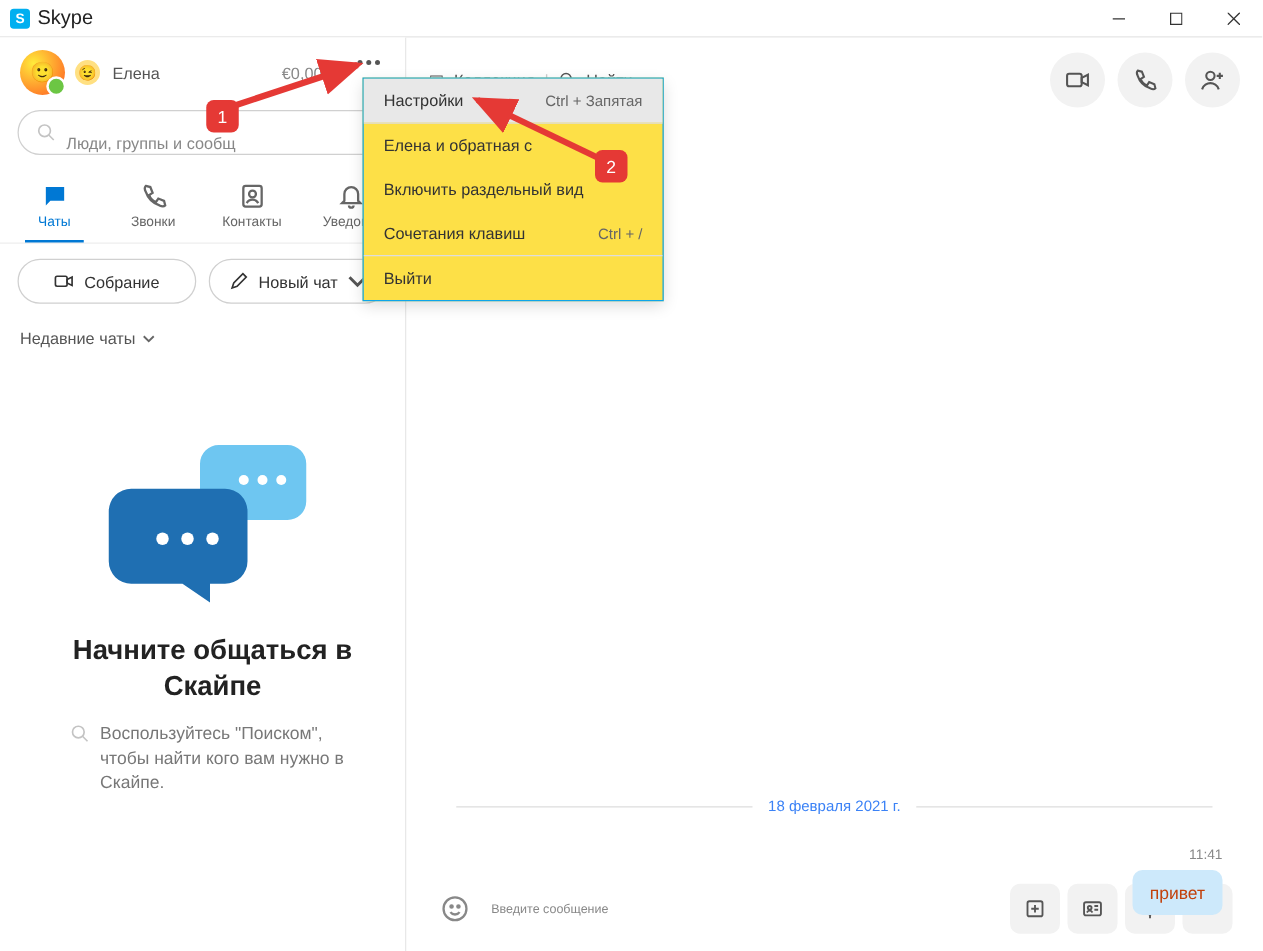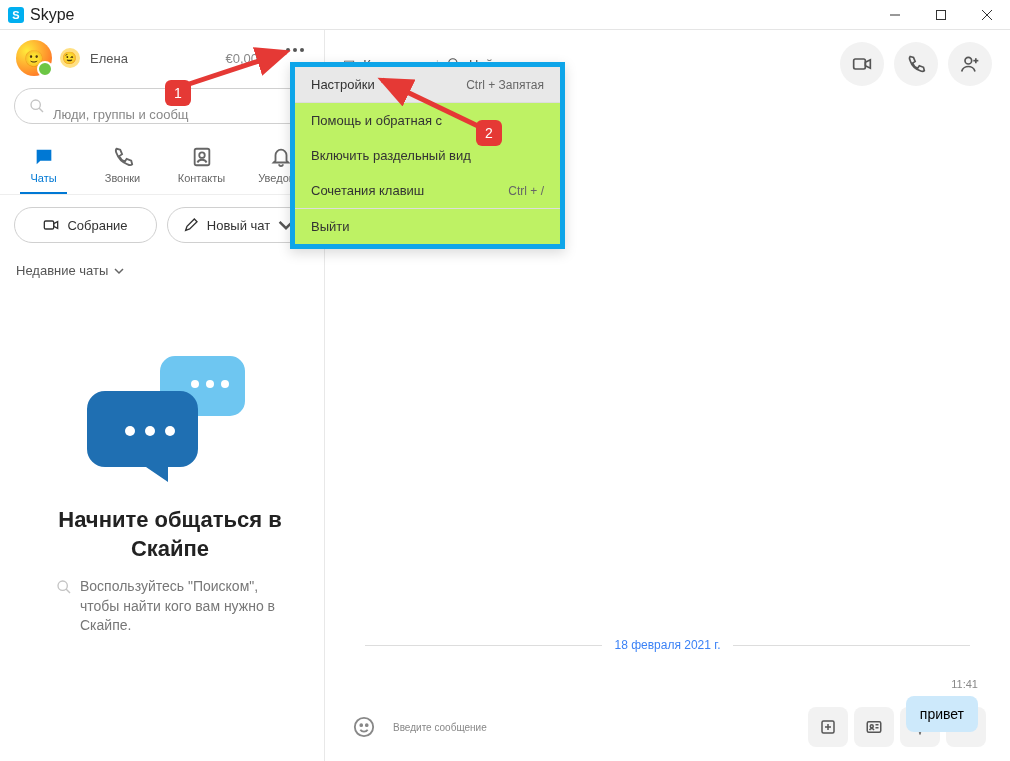--- a/index.html
+++ b/index.html
@@ -59,32 +59,32 @@
   .chat-header .links { font-size:13px; color:#555; display:flex; align-items:center; gap:8px;}
   .chat-header .links .sep { color:#ccc; }
   .round-btn { width:44px; height:44px; border-radius:50%; background:#f2f2f2; display:flex; align-items:center; justify-content:center; cursor:pointer;}
   .round-btn svg { width:20px; height:20px; color:#555;}
 
   .chat-body { flex:1; position:relative; }
   .date-divider { position:absolute; left:0; right:0; top:540px; display:flex; align-items:center; gap:12px; padding:0 40px;}
   .date-divider .line { flex:1; height:1px; background:#ddd;}
   .date-divider .text { font-size:12px; color:#3b82f6;}
   .msg-time { position:absolute; right:32px; top:580px; font-size:11px; color:#888;}
-  .msg-bubble { position:absolute; right:32px; top:598px; background:#cde9fb; padding:10px 14px; border-radius:8px; font-size:14px; color:#000000;}
+  .msg-bubble { position:absolute; right:32px; top:598px; background:#cde9fb; padding:10px 14px; border-radius:8px; font-size:14px; color:#c2410c;}
 
   .composer { height:68px; display:flex; align-items:center; padding:0 24px; gap:14px;}
   .composer .emoji { width:30px; height:30px; display:flex; align-items:center; justify-content:center; cursor:pointer;}
   .composer .emoji svg { width:22px; height:22px; color:#888;}
   .composer-input { flex:1; font-size:10px; color:#888; }
   .composer-actions { display:flex; gap:6px; }
   .comp-btn { width:40px; height:40px; border-radius:8px; background:#f2f2f2; display:flex; align-items:center; justify-content:center; cursor:pointer;}
   .comp-btn svg { width:18px; height:18px; color:#555;}
 
   
-  .menu { position:absolute; left:290px; top:62px; width:275px; background:#bef264; border:5px solid #0ea5e9; box-shadow:0 4px 12px rgba(0,0,0,.15); z-index:50;}
+  .menu { position:absolute; left:290px; top:62px; width:241px; background:#fde047; border:1px solid #0ea5e9; box-shadow:0 4px 12px rgba(0,0,0,.15); z-index:50;}
   .menu-item { display:flex; align-items:center; justify-content:space-between; padding:10px 16px; font-size:13px; color:#333; cursor:pointer;}
   .menu-item.hover { background:#e8e8e8;}
   .menu-sep { height:1px; background:#ddd; margin:0;}
   .menu-item .shortcut { color:#666; font-size:12px;}
 
   
   .anno-badge { position:absolute; width:26px; height:26px; background:#e53935; border-radius:6px; color:#fff; font-size:14px; display:flex; align-items:center; justify-content:center; z-index:60; font-weight:500;}
   .arrow { position:absolute; z-index:55; }
 </style>
 </head>
@@ -312,21 +312,21 @@
   </div>
 </div>
 
 <div class="menu">
   <div class="menu-item hover">
     <span>Настройки</span>
     <span class="shortcut">Ctrl + Запятая</span>
   </div>
   <div class="menu-sep"></div>
   <div class="menu-item">
-    <span>Помощь и обратная с</span>
+    <span>Елена и обратная с</span>
   </div>
   <div class="menu-item">
     <span>Включить раздельный вид</span>
   </div>
   <div class="menu-item">
     <span>Сочетания клавиш</span>
     <span class="shortcut">Ctrl + /</span>
   </div>
   <div class="menu-sep"></div>
   <div class="menu-item">

